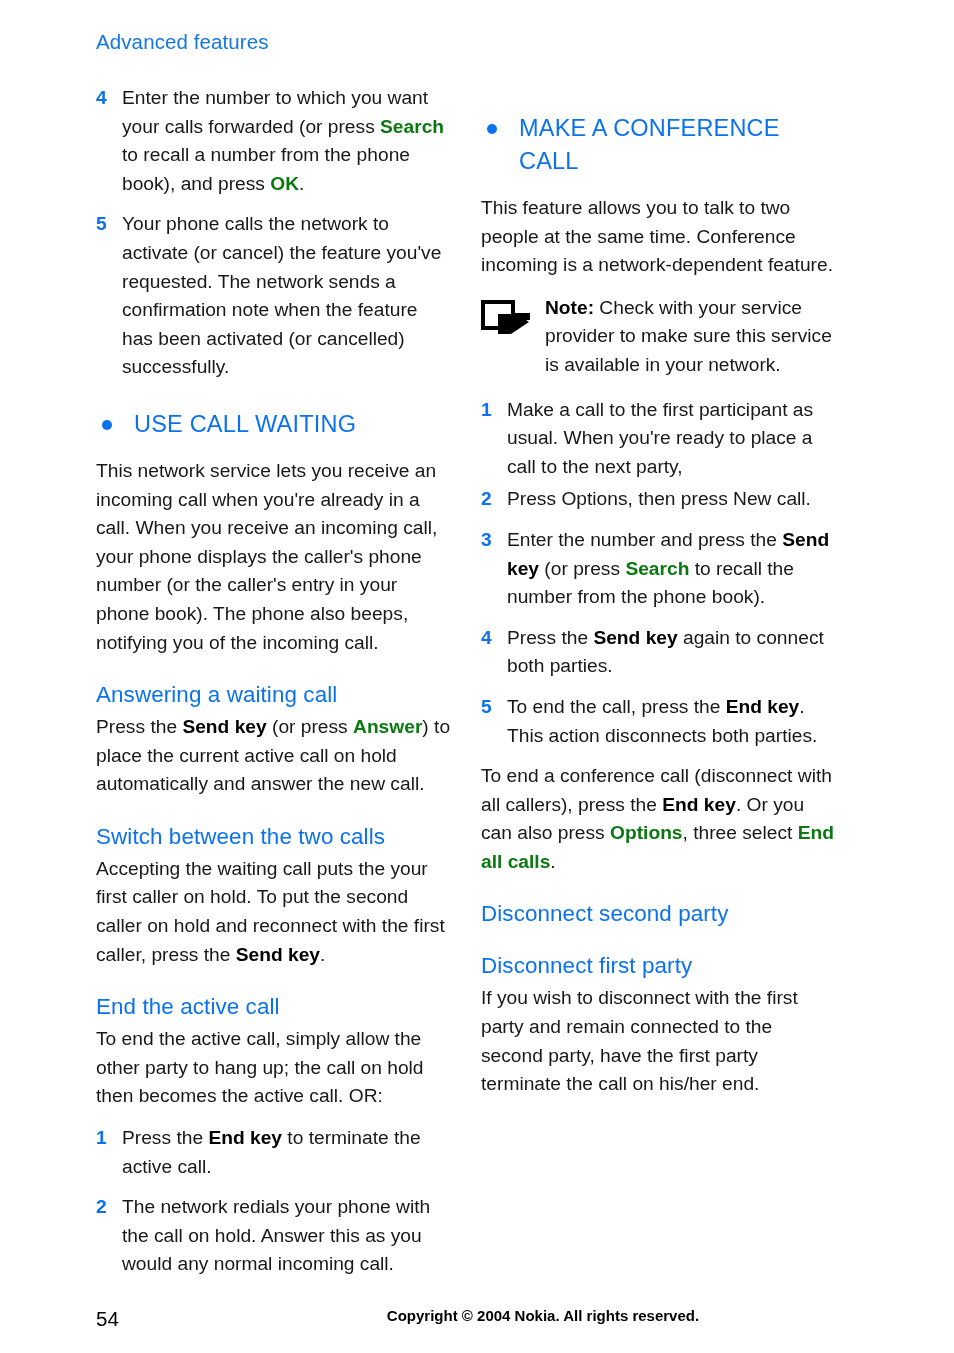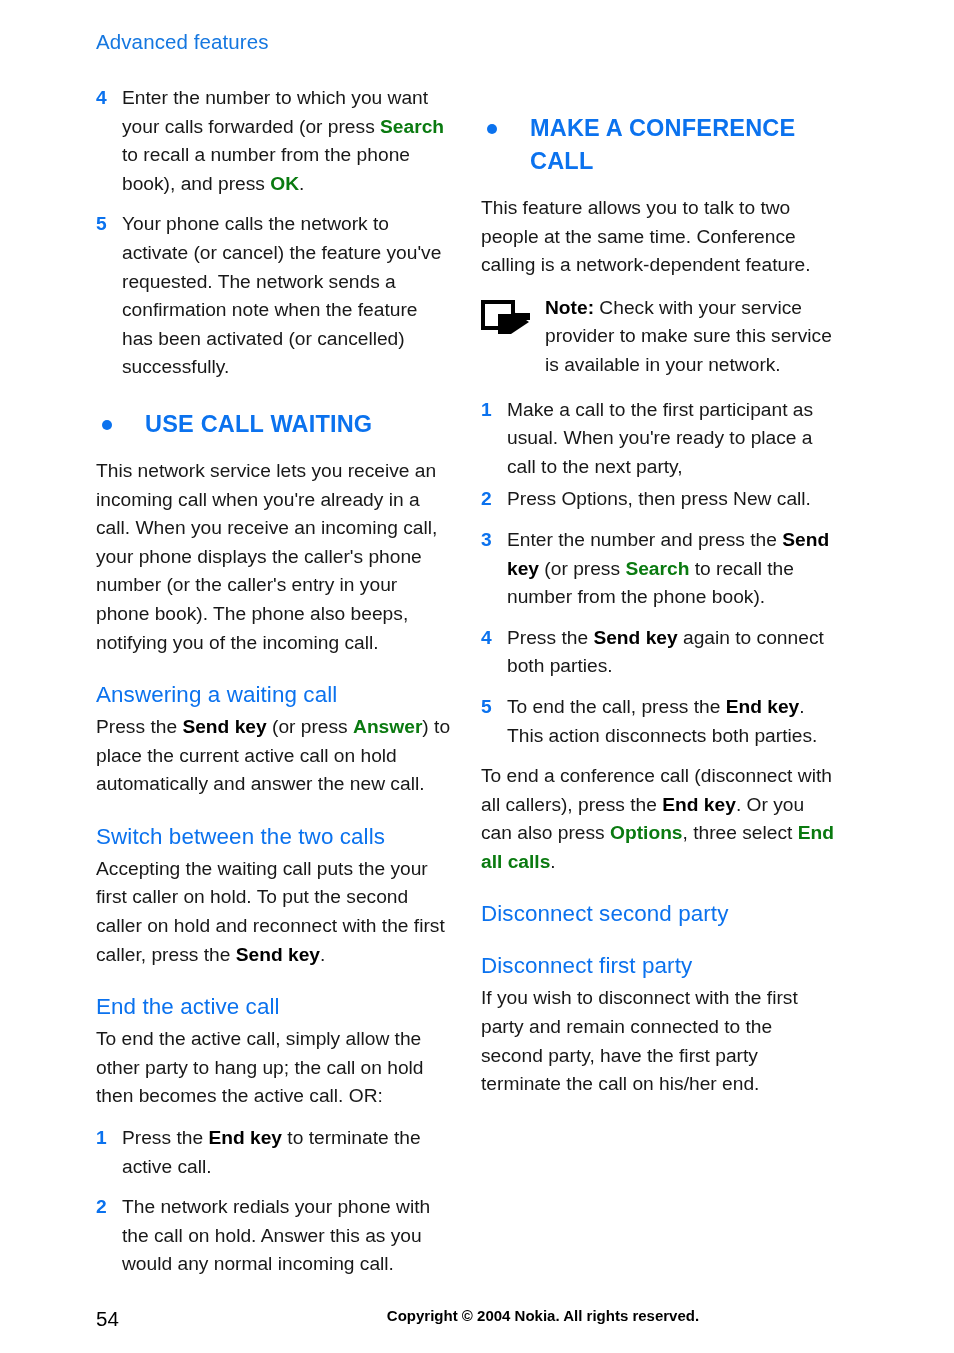--- a/index.html
+++ b/index.html
@@ -46,24 +46,24 @@
     margin: 0 0 13px 0;
     font-size: 19.2px;
     line-height: 28.6px;
     color: #181818;
     text-align: left;
   }
 
   h2.bullet-head {
     display: flex;
     align-items: flex-start;
-    gap: 11px;
+    gap: 0;
     color: #0b72ee;
     font-size: 23.5px;
-    font-weight: 700;
+    font-weight: 400;
     letter-spacing: 0.2px;
     line-height: 33px;
     margin: 26px 0 16px 0;
   }
   h2.bullet-head .dot {
     flex: 0 0 auto;
     width: 10px; height: 10px;
     border-radius: 50%;
     background: #0b72ee;
     margin: 12px 22px 0 6px;
@@ -196,21 +196,21 @@
 
     </div>
 
     <div class="col col-right">
 
       <h2 class="bullet-head">
         <span class="dot"></span>
         <span class="txt">MAKE A CONFERENCE CALL</span>
       </h2>
 
-      <p class="body">This feature allows you to talk to two people at the same time. Conference calling is a network-dependent feature.</p>
+      <p class="body">This feature allows you to talk to two people at the same time. Conference incoming is a network-dependent feature.</p>
 
       <div class="note">
         <div class="note-icon">
           <svg width="52" height="40" viewBox="0 0 52 40" xmlns="http://www.w3.org/2000/svg">
             <rect x="2" y="2" width="30" height="26" fill="none" stroke="#000" stroke-width="4"></rect>
             <path d="M17 14 H17 V28 H32 V20 L49 20 L49 13 L32 13 V14 Z" fill="#000"></path>
             <path d="M17 14 H30 V34 H17 Z" fill="#000"></path>
             <path d="M30 10 L30 34 L48 22 Z" fill="#000"></path>
           </svg>
         </div>

